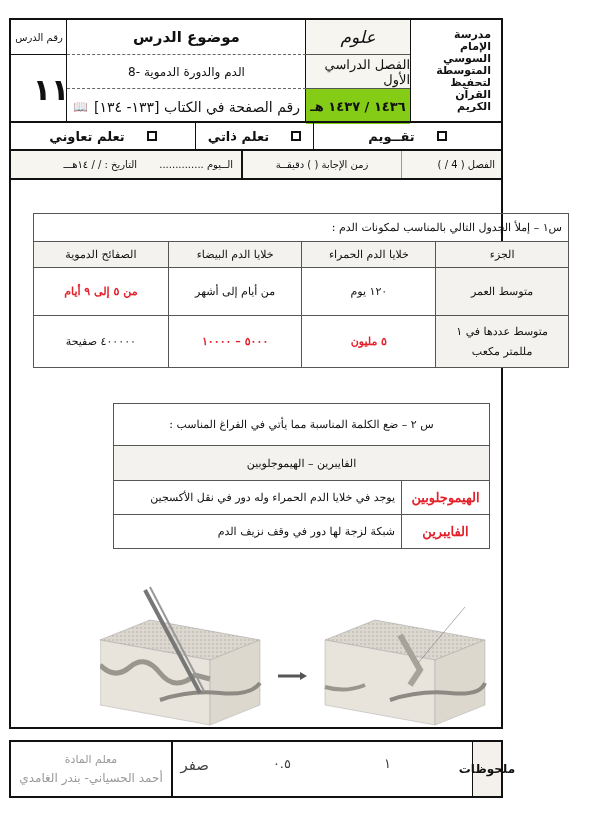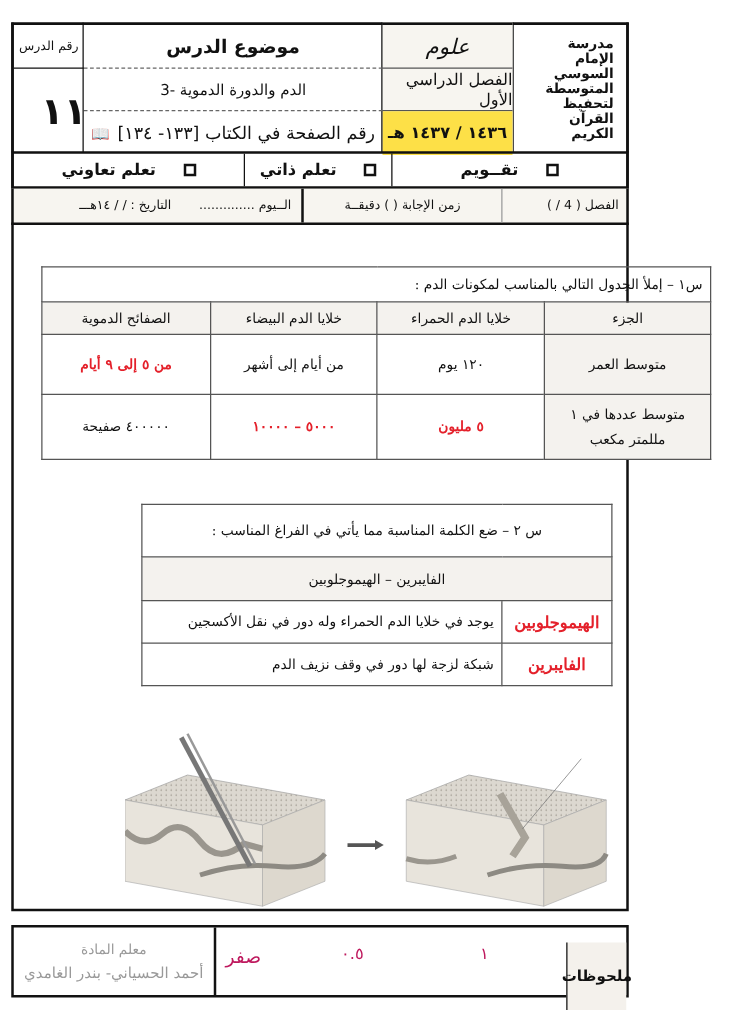--- a/index.html
+++ b/index.html
@@ -8,21 +8,21 @@
   .abs { position: absolute; }
   .outer-border { position: absolute; left: 9px; top: 18px; width: 494px; height: 711px; border: 2px solid #111; }
 
   
   .hdr-school { left: 410px; top: 18px; width: 93px; height: 104px; border-right: 2px solid #111; border-left: 1px solid #111; border-top:2px solid #111; display: flex; align-items: center; justify-content: center; }
   .school-name { font-family: "DejaVu Sans", sans-serif; font-weight: bold; font-size: 11px; line-height: 12px; text-align: right; width: 70px; }
   .hdr-mid { left: 306px; top: 18px; width: 104px; height: 104px; border-top: 2px solid #111; background: #f7f5f0; }
   .hdr-mid .cell { position: absolute; left: 0; width: 104px; display: flex; align-items: center; justify-content: center; border-bottom: 1px solid #555; }
   .subject { font-family: "DejaVu Serif", serif; font-style: italic; font-size: 17px; }
   .semester { font-family: "DejaVu Serif", serif; font-size: 13px; }
-  .year { font-size: 13px; font-weight: bold; background: #fde047; }
+  .year { font-size: 13px; font-weight: bold; background: #84cc16; }
 
   .hdr-topic { left: 67px; top: 18px; width: 239px; height: 104px; border-top: 2px solid #111; border-right: 1px solid #111; }
   .hdr-topic .row { position: absolute; left: 0; width: 239px; display: flex; align-items: center; justify-content: center; }
   .topic-title { font-weight: bold; font-size: 15px; }
   .topic-name { font-size: 12px; }
   .topic-pages { font-size: 14px; }
   .dotted { border-bottom: 1px dashed #666; }
 
   .hdr-num { left: 9px; top: 18px; width: 58px; height: 104px; border: 2px solid #111; border-bottom: none; border-right: 1px solid #111; }
   .num-label { position: absolute; left:0; top:0; width: 56px; height: 35px; display:flex; align-items:center; justify-content:center; font-size: 10px; border-bottom: 1px solid #111; }
@@ -51,22 +51,22 @@
   .q2 .qhead { height: 42px; text-align: center; }
   .q2 .wordbank { height: 35px; text-align: center; background: #f4f2ee; }
   .q2 .ans { text-align: center; width: 88px; height: 34px; font-size: 13px; }
   .q2 .stmt { text-align: right; padding-right: 6px; }
 
   
   .illus { left: 100px; top: 575px; width: 400px; height: 160px; }
 
   
   .bottom { left: 9px; top: 740px; width: 494px; height: 58px; border: 2px solid #111; }
-  .notes-label { position: absolute; right: 0; top: 12px; width: 48px; height: 54px; background: #f4f1ec; border-left: 1px solid #111; display: flex; align-items: center; justify-content: center; font-weight: bold; font-size: 12px; }
-  .score { position: absolute; top: 14px; font-size: 13px; color: #be185d; }
+  .notes-label { position: absolute; right: 0; top: 0; width: 29px; height: 54px; background: #f4f1ec; border-left: 1px solid #111; display: flex; align-items: center; justify-content: center; font-weight: bold; font-size: 12px; }
+  .score { position: absolute; top: 14px; font-size: 13px; color: #404040; }
   .teacher { position: absolute; left: 0; top: 0; width: 162px; height: 54px; border-right: 2px solid #111; display: flex; flex-direction: column; align-items: center; justify-content: center; color: #999; font-size: 11px; line-height: 18px; }
 </style>
 </head>
 <body>
 
 <div class="outer-border"></div>
 
 <div class="abs hdr-school">
   <div class="school-name">
     <div>مدرسة الإمام</div>
@@ -78,21 +78,21 @@
 </div>
 
 <div class="abs hdr-mid">
   <div class="cell subject" style="top:0;height:35px;">علوم</div>
   <div class="cell semester" style="top:35px;height:34px;">الفصل الدراسي الأول</div>
   <div class="cell year" style="top:69px;height:35px;border-bottom:none;">١٤٣٦ / ١٤٣٧ هـ</div>
 </div>
 
 <div class="abs hdr-topic">
   <div class="row dotted topic-title" style="top:0;height:35px;">موضوع الدرس</div>
-  <div class="row dotted topic-name" style="top:35px;height:34px;">الدم والدورة الدموية -3</div>
+  <div class="row dotted topic-name" style="top:35px;height:34px;">الدم والدورة الدموية -8</div>
   <div class="row topic-pages" style="top:69px;height:35px;gap:6px;">
     <span>رقم الصفحة في الكتاب [١٣٣- ١٣٤]</span>
     <span style="font-size:12px;">📖</span>
   </div>
 </div>
 
 <div class="abs hdr-num">
   <div class="num-label">رقم الدرس</div>
   <div class="num-value">١١</div>
 </div>

